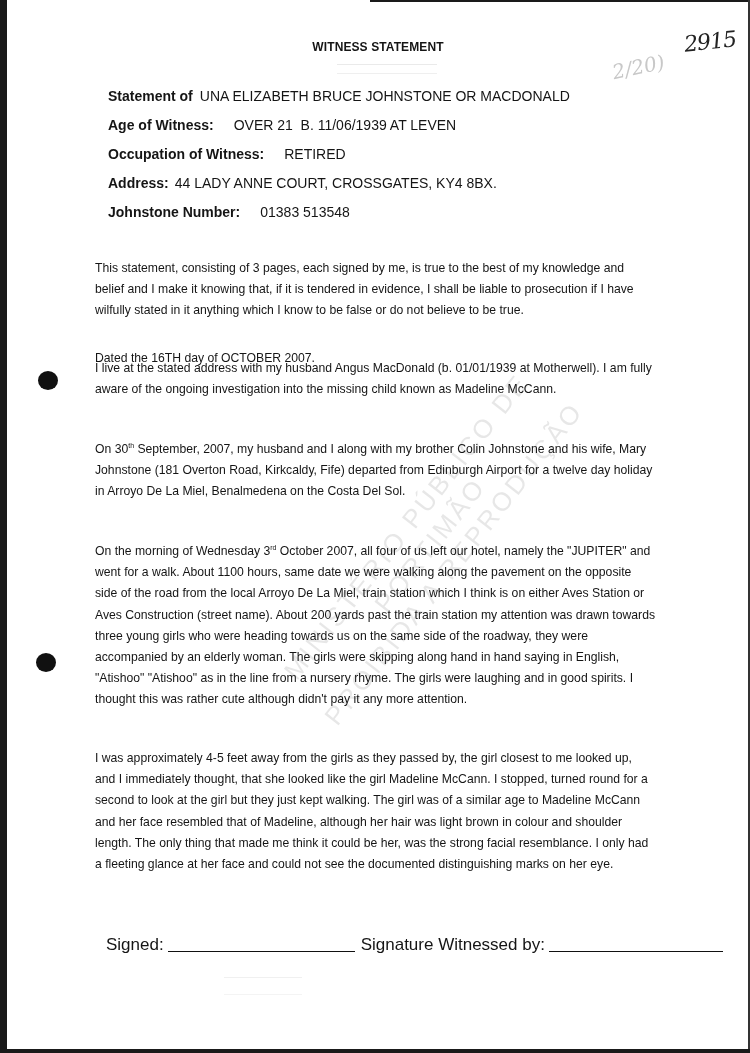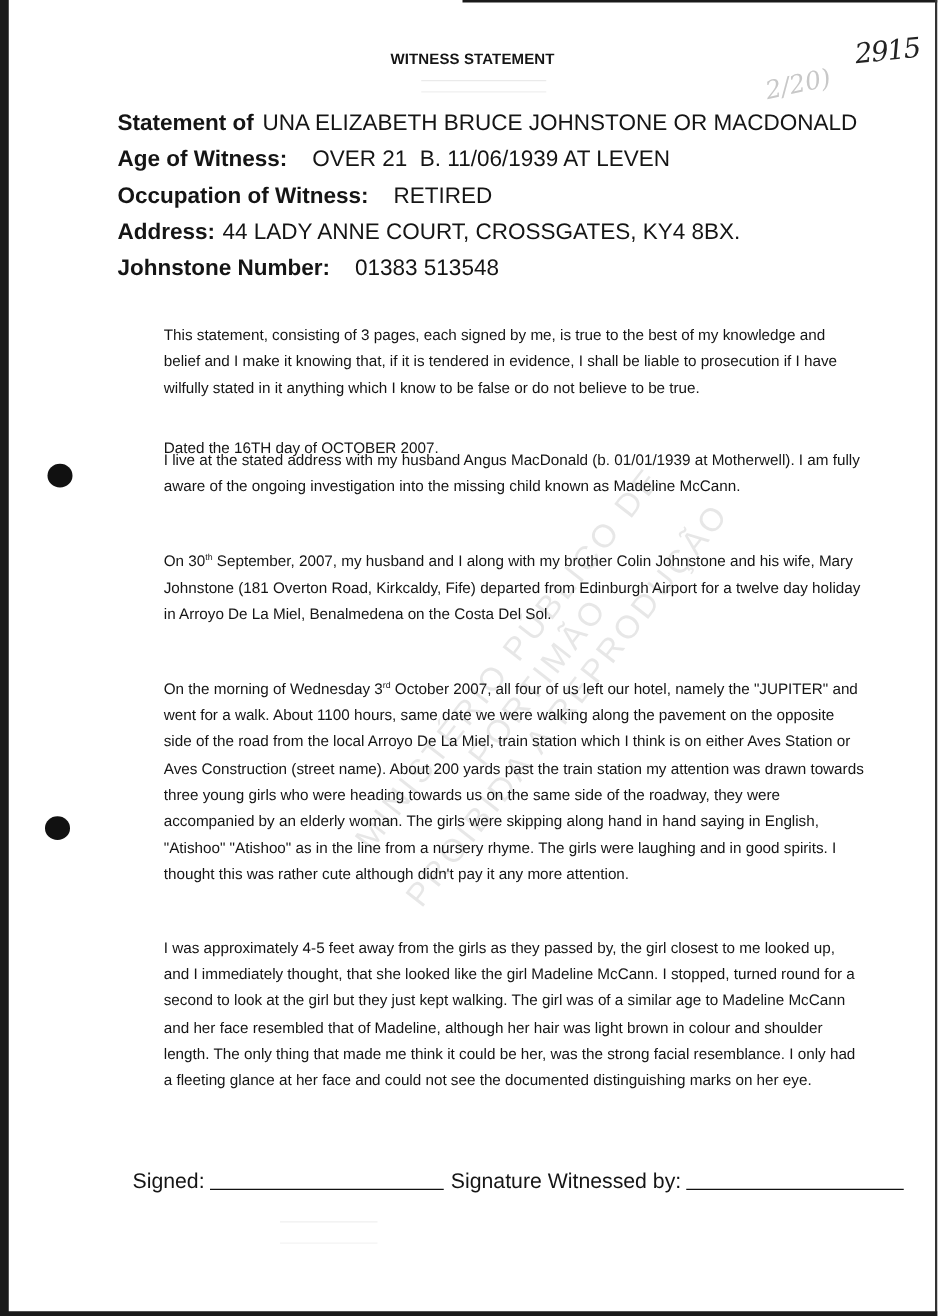--- a/index.html
+++ b/index.html
@@ -40,28 +40,28 @@
       position: absolute; left: 612px; top: 55px; font-size: 20px;
       color: #c8c8c8; font-family: "DejaVu Serif", serif; font-style: italic;
       transform: rotate(-12deg);
     }
     .stamp-smudge {
       position: absolute; left: 337px; top: 64px; width: 100px; height: 8px;
       border-top: 1px solid #eaeaea; border-bottom: 1px solid #efefef;
     }
 
     .field {
-      position: absolute; left: 94px; font-size: 18px; white-space: nowrap;
+      position: absolute; left: 108px; font-size: 14px; white-space: nowrap;
     }
     .field .label { font-weight: bold; }
     .field .value { margin-left: 20px; }
 
     .para {
       position: absolute; left: 95px; width: 560px;
-      font-size: 12.2px; line-height: 21.2px; margin-left: 36px;
+      font-size: 12.2px; line-height: 21.2px;
     }
     .para sup { font-size: 7px; line-height: 0; vertical-align: 5px; }
 
     .signature-row {
       position: absolute; left: 106px; top: 935px; font-size: 17px; white-space: nowrap;
     }
     .sig-line {
       display: inline-block; border-bottom: 1px solid #111; vertical-align: -2px; height: 12px;
     }
     .sig-line.s1 { width: 187px; margin: 0 6px 0 4px; }

